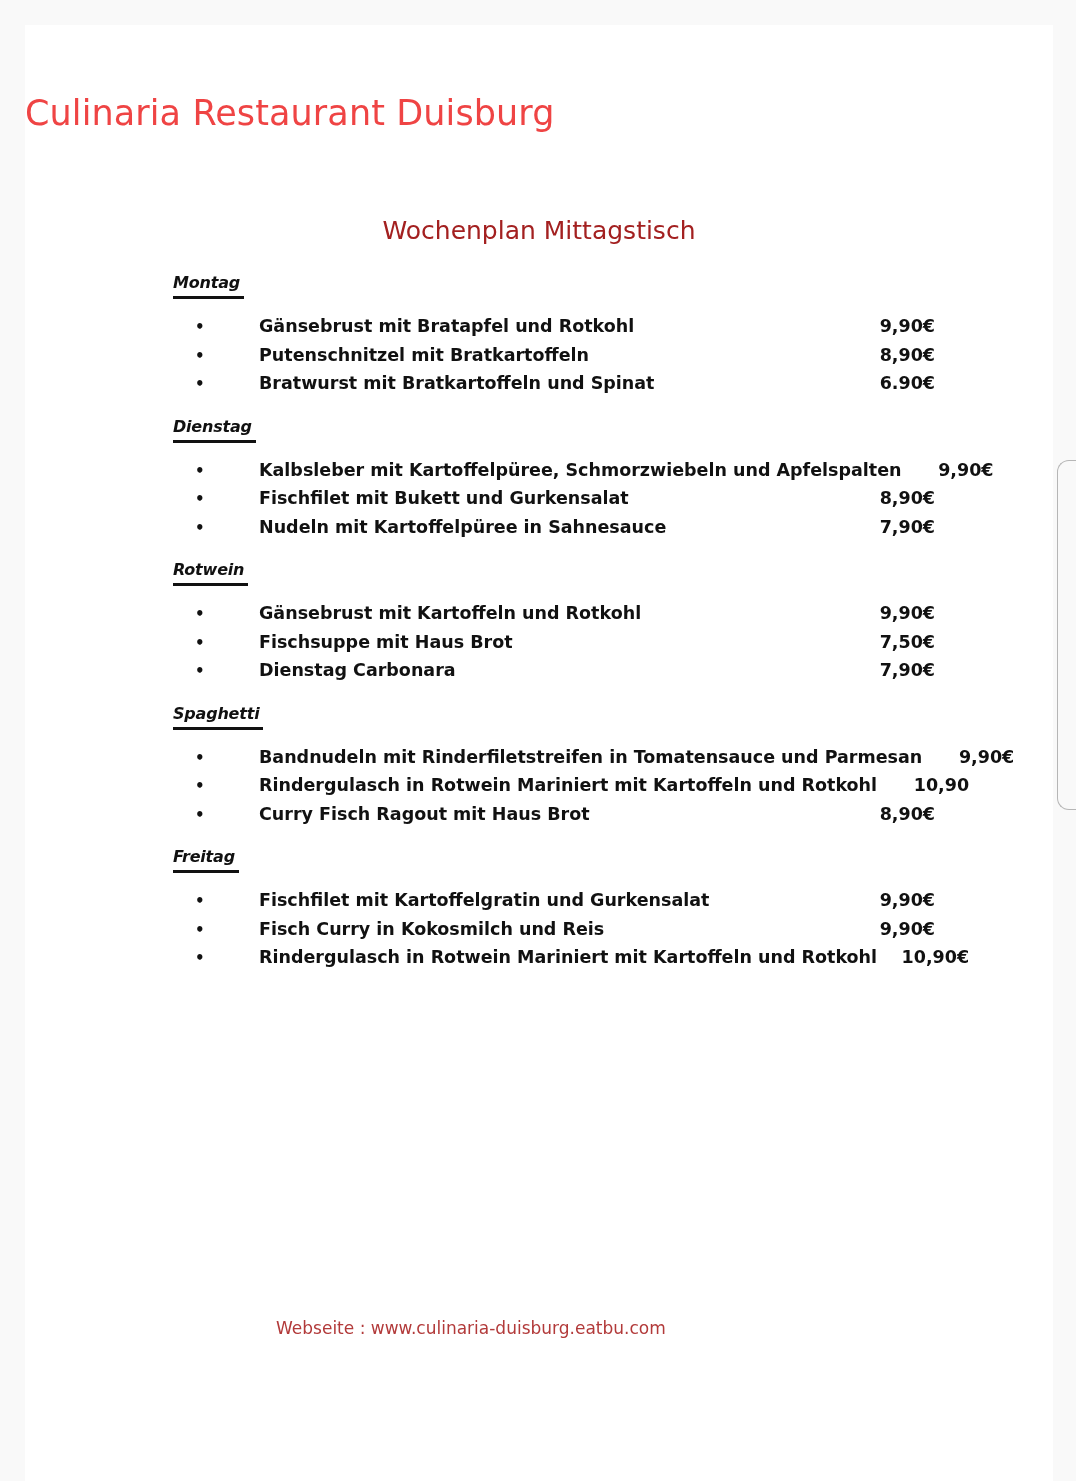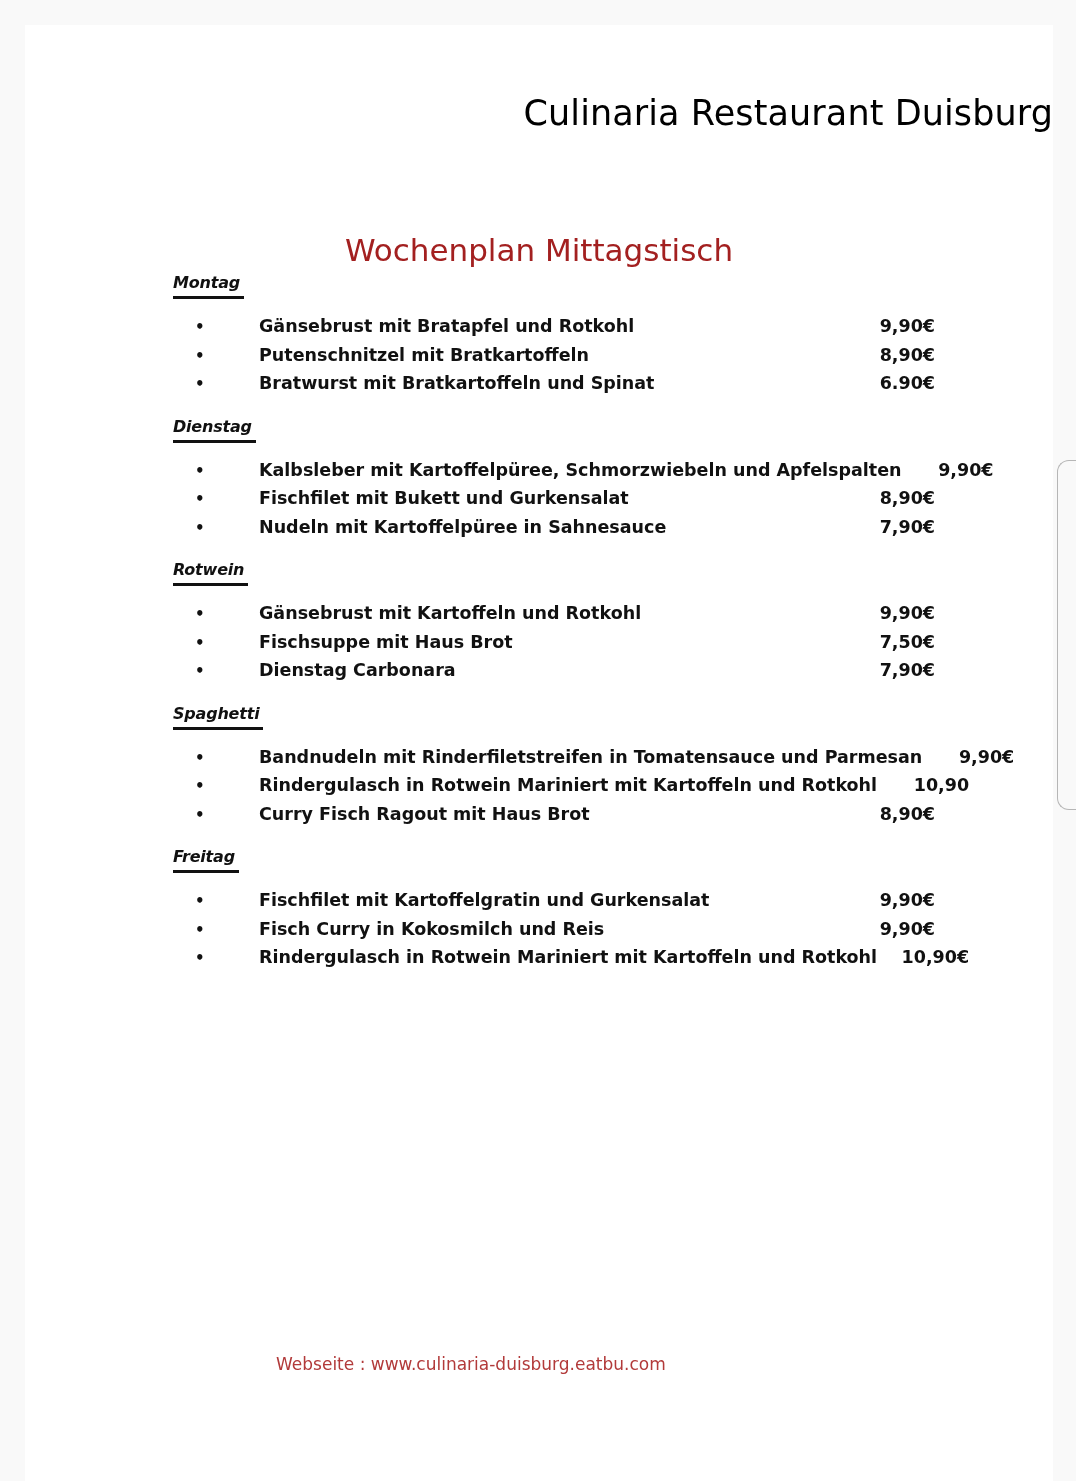--- a/index.html
+++ b/index.html
@@ -24,40 +24,40 @@
     width: 1028px;
     height: 1456px;
     background: #ffffff;
     overflow: hidden;
   }
 
   
   .doc-title {
     margin: 0;
     padding: 0;
-    text-align: right;
-    color: #000000;
+    text-align: left;
+    color: #ef4444;
     font-family: "DejaVu Sans", "Liberation Sans", sans-serif;
     font-weight: 400;
     font-size: 35px;
     letter-spacing: 0.1px;
     position: absolute;
     left: 0;
     right: 0;
     top: 68px;
     line-height: 1.15;
   }
   .doc-subtitle {
-    margin: 16px;
+    margin: 0;
     padding: 0;
     text-align: center;
     color: #A32020;
     font-family: "DejaVu Sans", "Liberation Sans", sans-serif;
     font-weight: 400;
-    font-size: 31px;
+    font-size: 25px;
     position: absolute;
     left: 0;
     right: 0;
     top: 192px;
     line-height: 1.15;
   }
 
   
   #menu {
     position: absolute;
@@ -144,21 +144,20 @@
     box-sizing: border-box;
   }
   .footer-col-right {
     flex: 1 1 auto;
     padding-left: 5px;
   }
   .footer-line { white-space: nowrap; }
   .footer-web {
     padding-left: 251px;
     white-space: nowrap;
-    margin-top: 36px;
   }
 
   
   #scrollbar-thumb {
     position: absolute;
     left: 1057px;
     top: 460px;
     width: 24px;
     height: 350px;
     border: 1px solid #b6b6b6;

